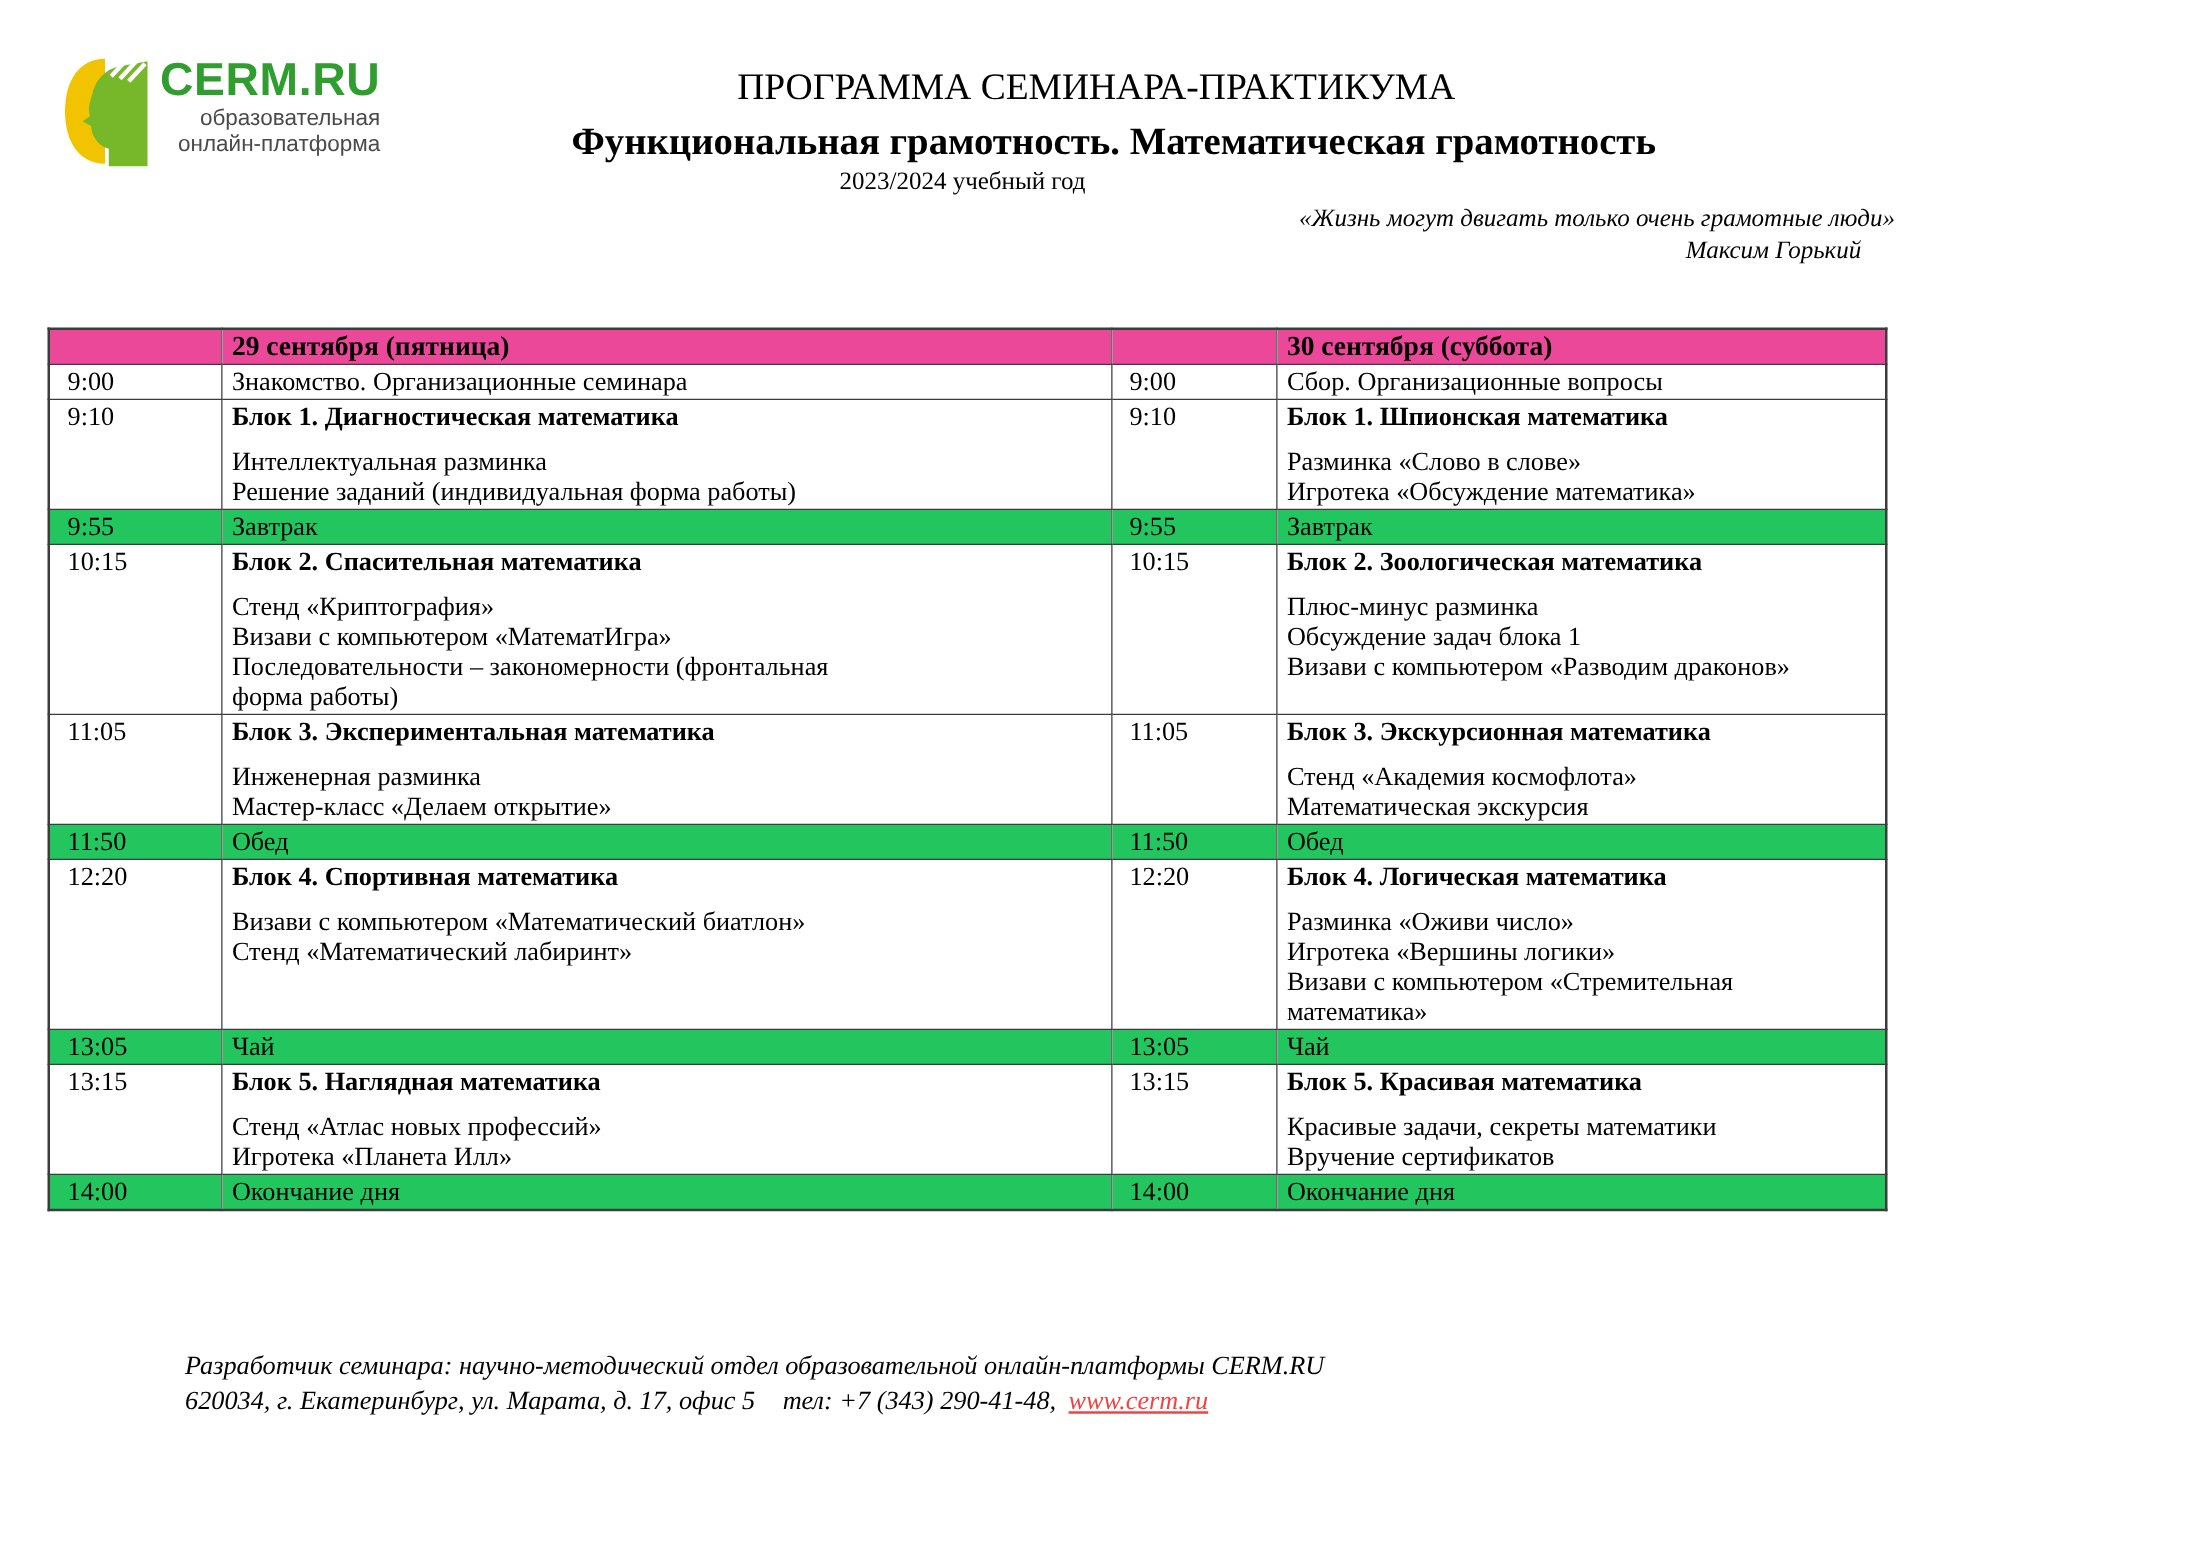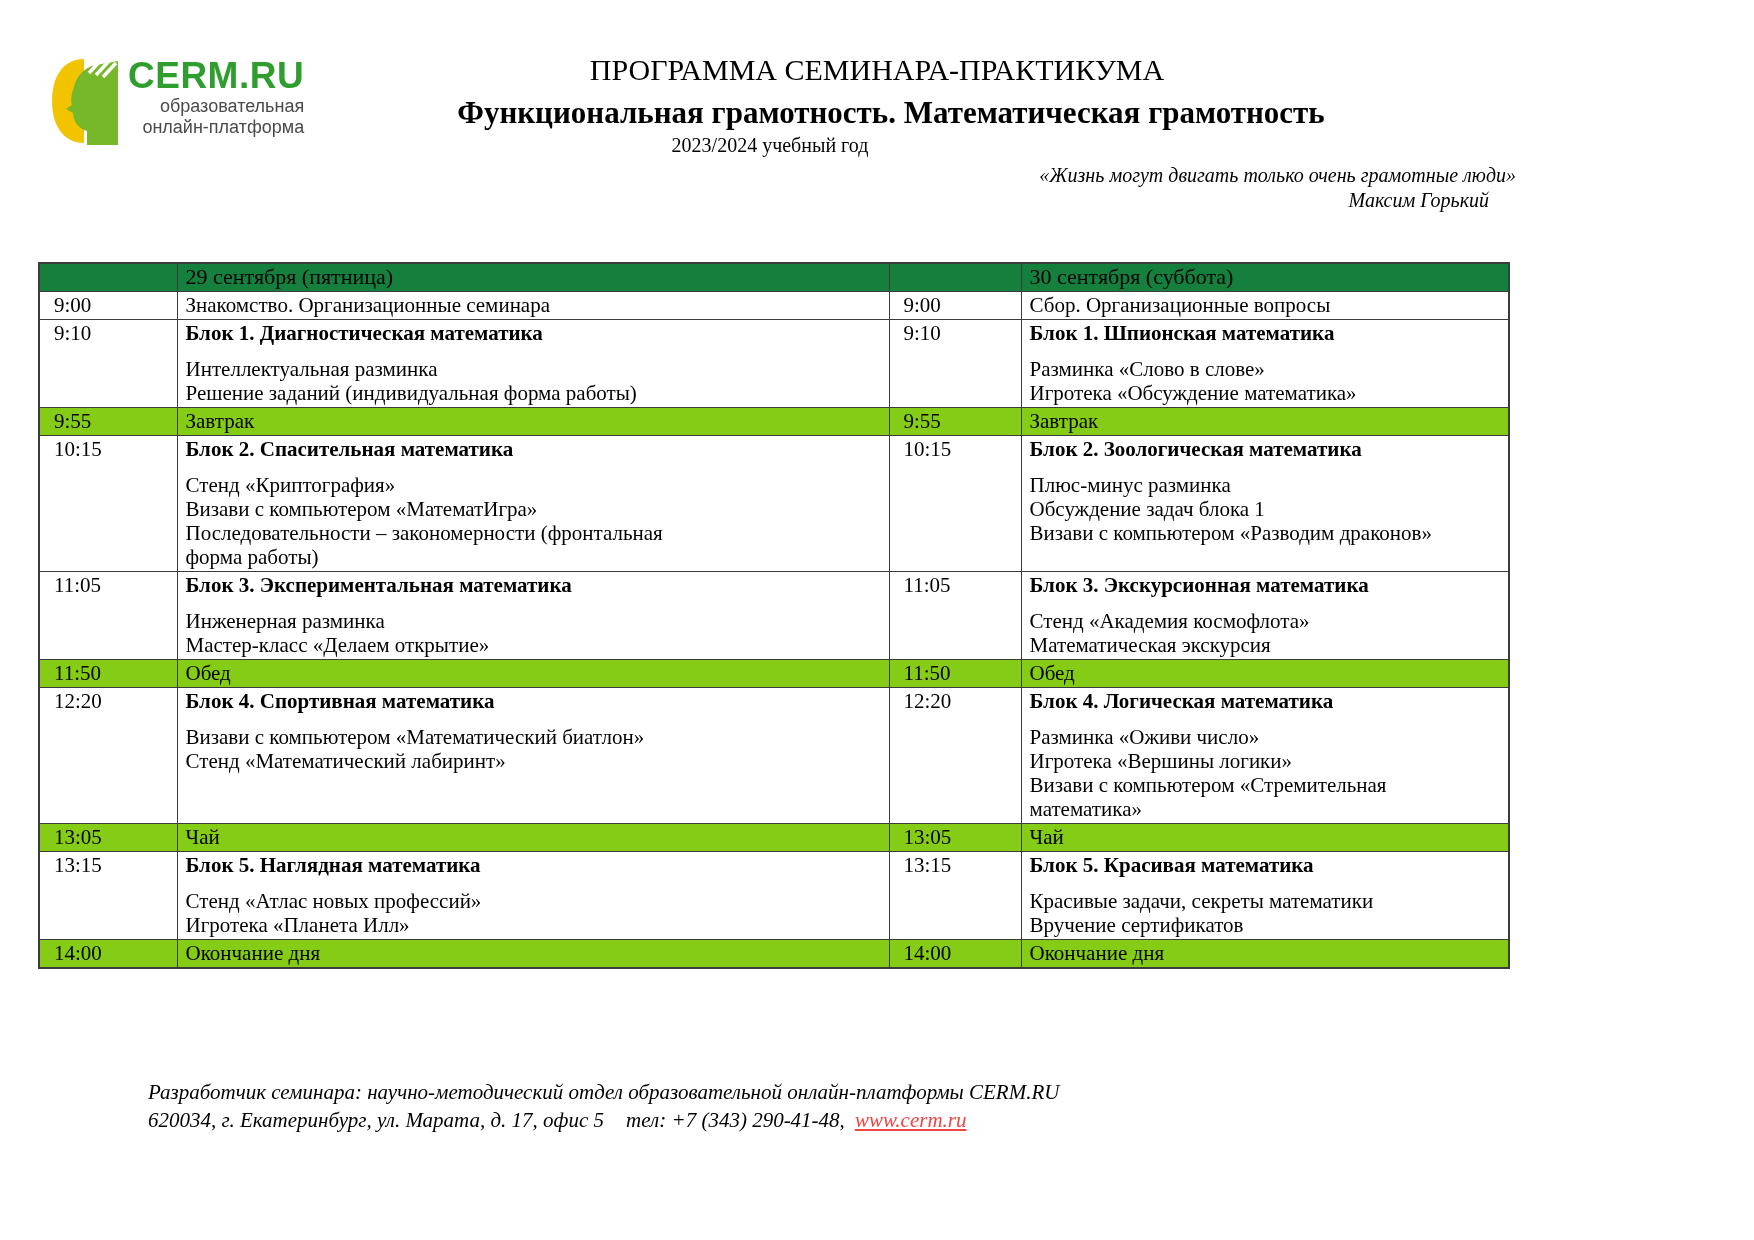--- a/index.html
+++ b/index.html
@@ -6,21 +6,21 @@
   html,body { background:#ffffff; }
   body {
     width: 1754px; height: 1240px;
     position: relative;
     font-family: "Liberation Serif", "DejaVu Serif", serif;
     color: #000;
     overflow: hidden;
   }
 
   
-  .logo { position: absolute; left: 50px; top: 56px; display: flex; align-items: flex-start; }
+  .logo { position: absolute; left: 50px; top: 44px; display: flex; align-items: flex-start; }
   .logo-icon { width: 72px; height: 92px; flex: 0 0 auto; }
   .logo-text { margin-left: 6px; font-family: "Liberation Sans", sans-serif; }
   .logo-brand { font-size: 37px; font-weight: bold; color: #2f9e2f; letter-spacing: 0.5px; line-height: 40px; }
   .logo-tagline { font-size: 18px; color: #4a4a4a; line-height: 21px; text-align: right; }
 
   
   .header-text { position: absolute; top: 52px; left: 0; right: 0; text-align: center; }
   .page-title { font-size: 30px; line-height: 36px; font-weight: normal; }
   .seminar-title { font-size: 31px; line-height: 34px; font-weight: bold; margin-top: 8px; padding-left: 28px; }
   .academic-year { font-size: 20px; line-height: 26px; margin-top: 2px; transform: translateX(-107px); }
@@ -45,23 +45,23 @@
   .schedule th, .schedule td {
     border: 1px solid #3c3c3c;
     vertical-align: top;
     font-size: 21px;
     line-height: 24px;
     padding: 1px 8px 2px 8px;
     text-align: left;
     font-weight: normal;
     overflow: hidden;
   }
-  .schedule thead th { background: #15803d; font-weight: normal; font-size: 22px; }
+  .schedule thead th { background: #ec4899; font-weight: bold; font-size: 22px; }
   .schedule td.time { padding-left: 14px; }
-  .schedule tr.break td { background: #84cc16; }
+  .schedule tr.break td { background: #22c55e; }
   .schedule tr.plain td, .schedule tr.break td { height: 27px; }
   .block-title { font-weight: bold; margin-bottom: 12px; }
 
   
   .footer { position: absolute; left: 148px; top: 1078px; font-style: italic; font-size: 21px; line-height: 28px; }
   .footer .tel { margin-left: 22px; }
   .site-link { color: #ef4444; text-decoration: underline; margin-left: 10px; }
 </style>
 </head>
 <body>

